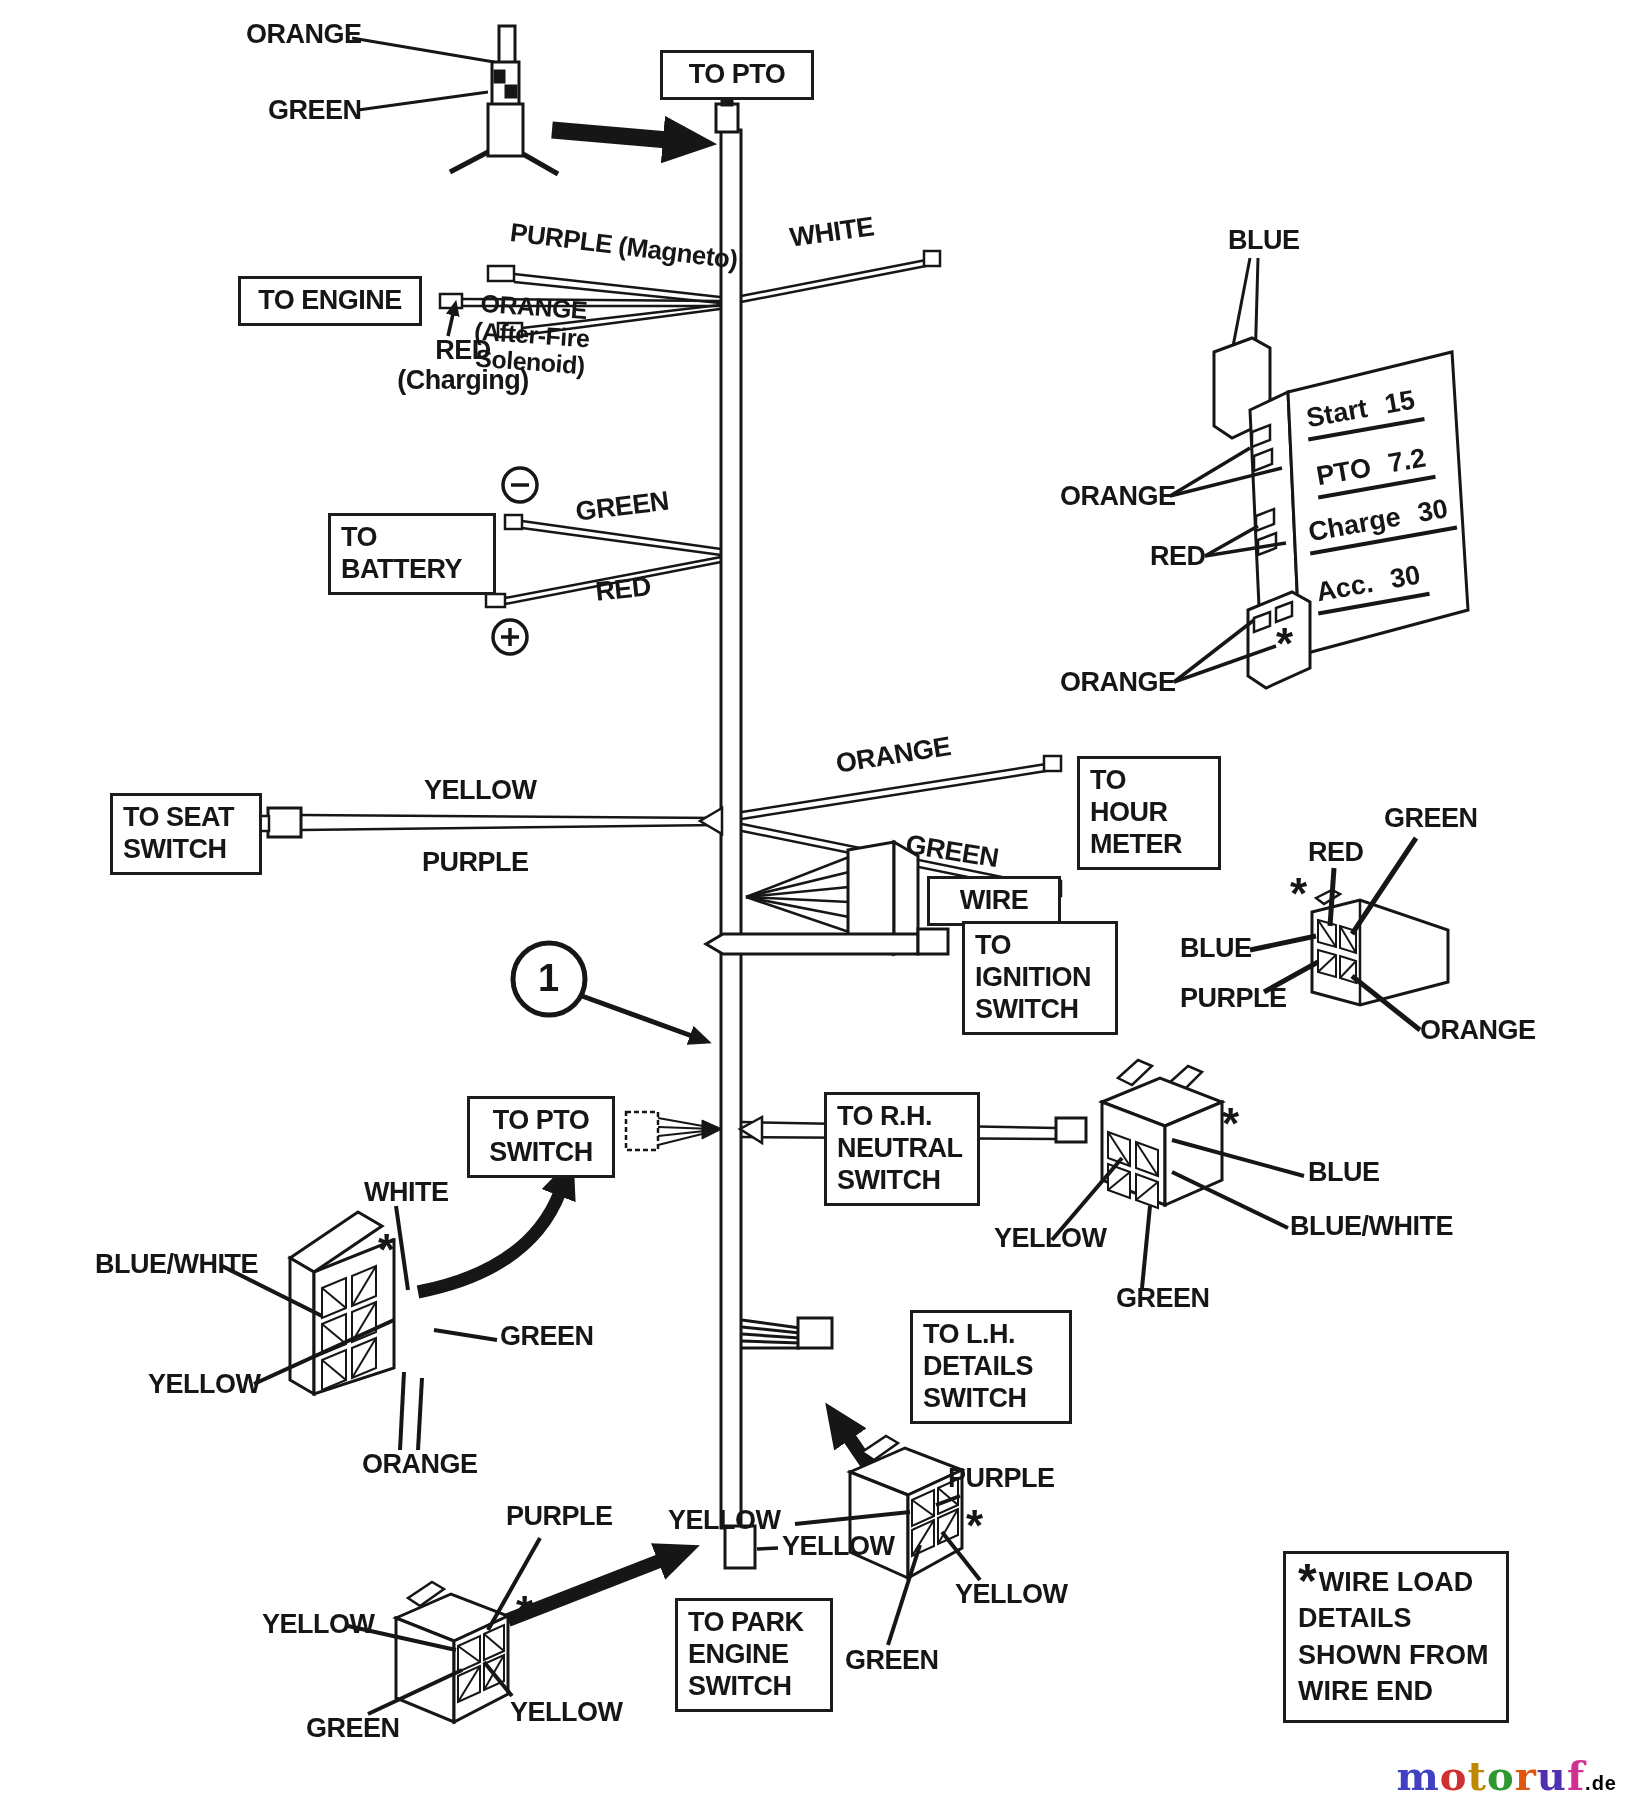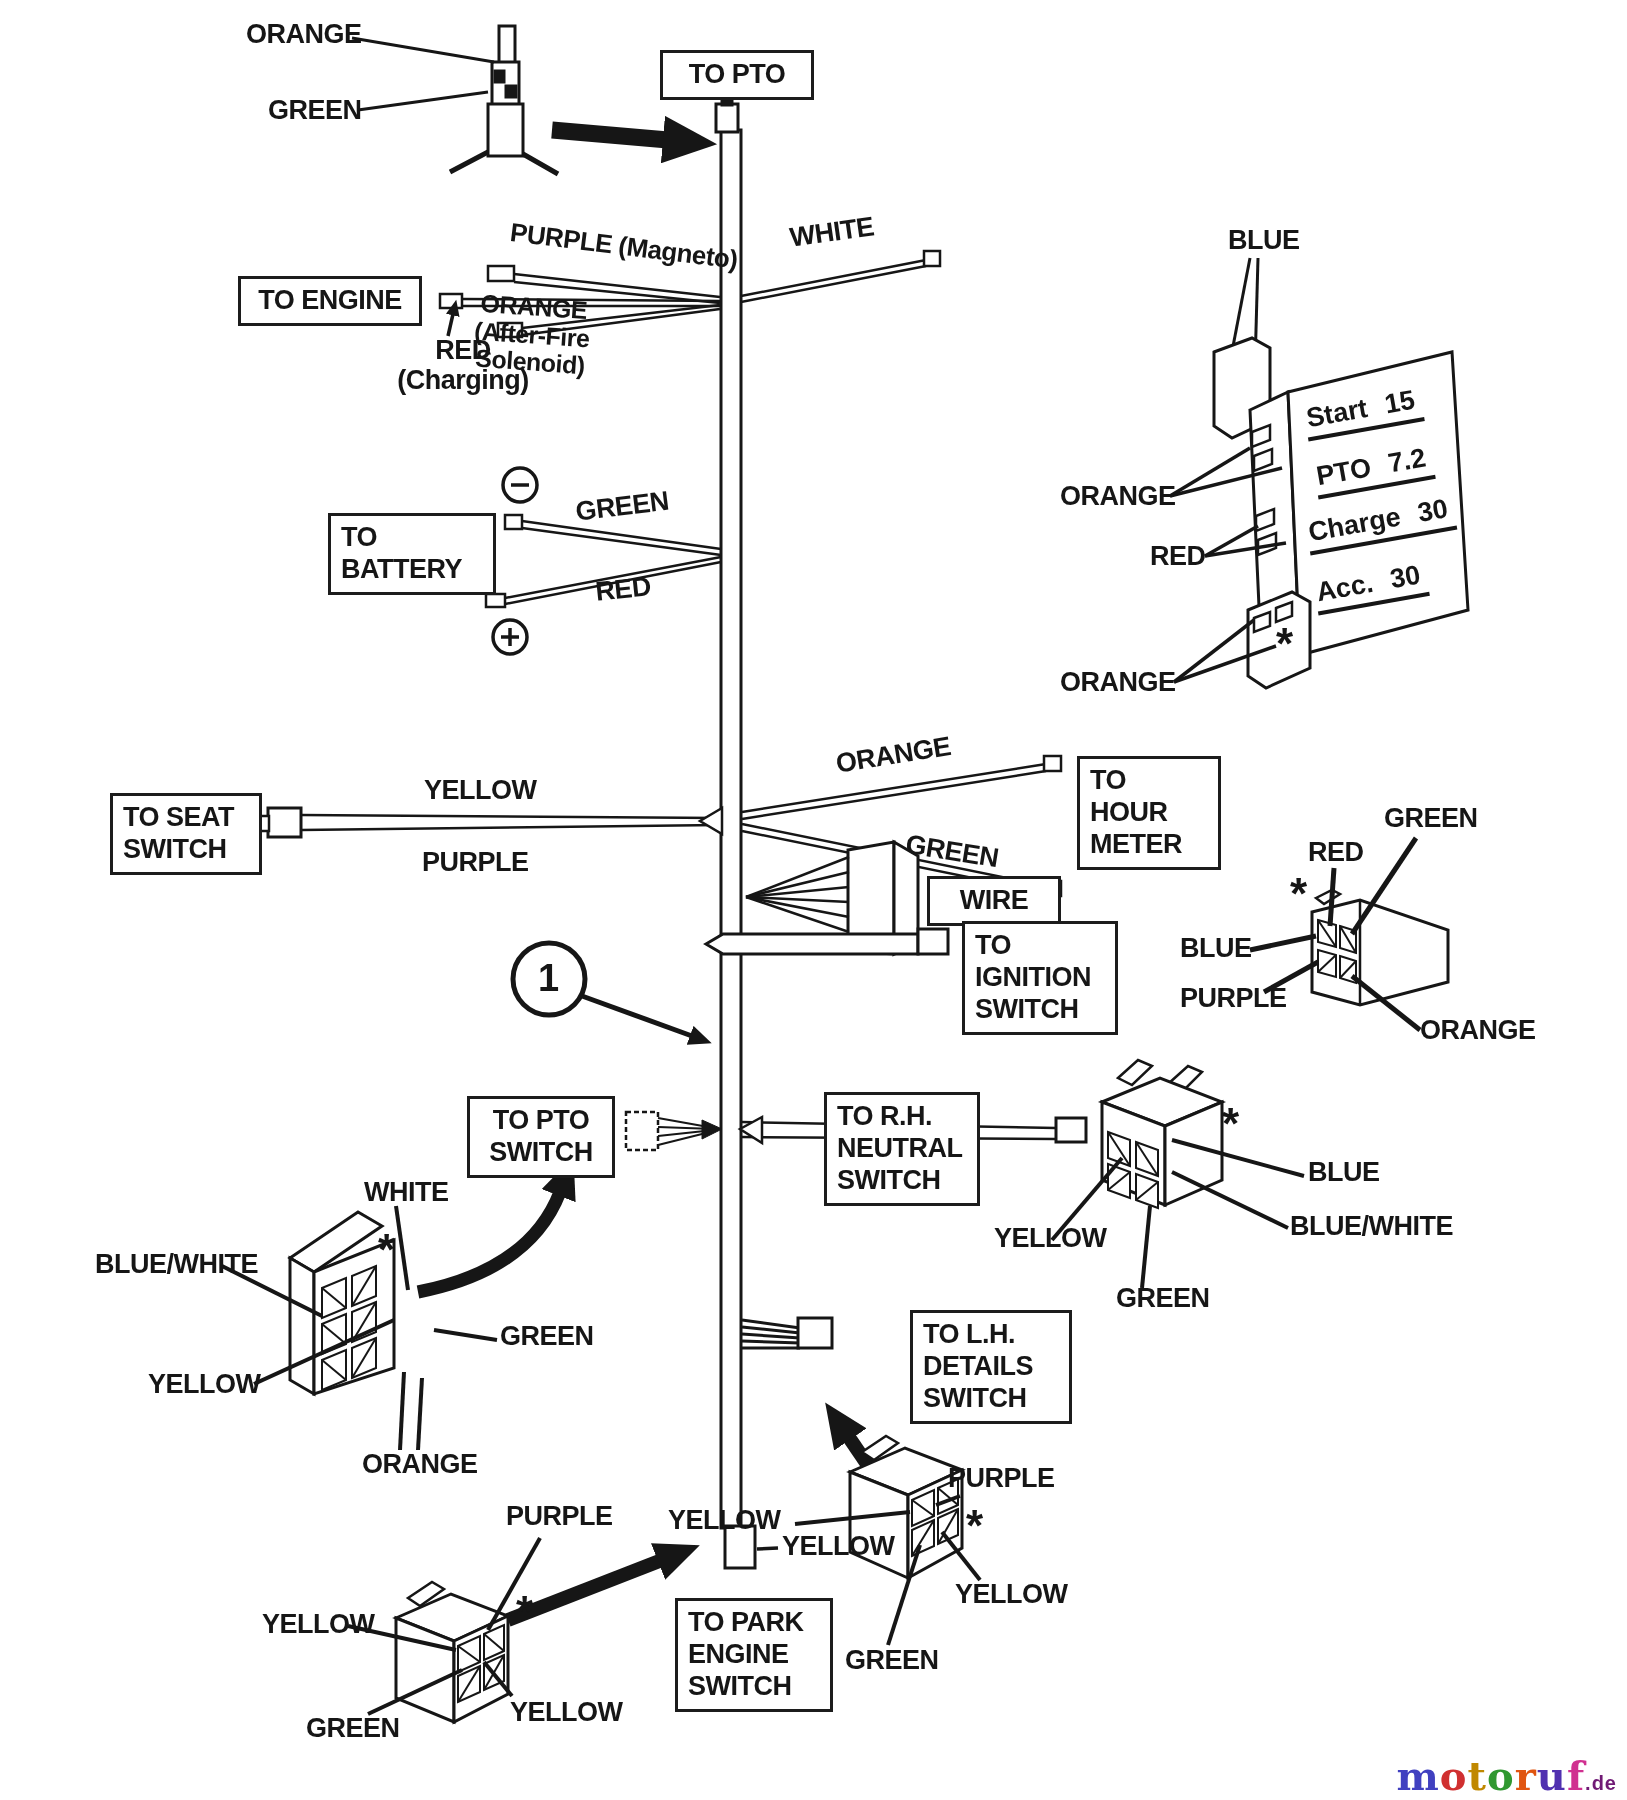--- a/index.html
+++ b/index.html
@@ -18,21 +18,21 @@
             transform:rotate(-10deg);transform-origin:left top;border-bottom:4px solid #161616;
             padding:0 6px 3px 2px;white-space:nowrap;}
   .fuse-row .fv{margin-left:18px;}
   #callout-num{position:absolute;z-index:3;font-weight:bold;font-size:38px;color:#161616;}
   #wireload{position:absolute;z-index:4;background:#fff;border:3px solid #1c1c1c;
             padding:10px 12px;font-weight:bold;font-size:27px;line-height:1.35;color:#161616;}
   #wireload .star{font-size:48px;vertical-align:-6px;line-height:0;margin-right:2px;}
   #wireload .txt{white-space:pre-line;}
   #watermark{position:absolute;z-index:5;right:10px;top:1752px;
              font-family:"DejaVu Serif",serif;font-size:40px;font-weight:bold;letter-spacing:1px;}
-  #watermark .de{font-size:20px;color:#701a75;font-family:"Liberation Sans",sans-serif;font-weight:bold;margin-top:9px;}
+  #watermark .de{font-size:20px;color:#000000;font-family:"Liberation Sans",sans-serif;font-weight:bold;margin-top:9px;}
 </style>
 </head>
 <body>
 
 <div id="stage">
 
 <svg id="art" width="1627" height="1800" viewBox="0 0 1627 1800">
   <defs>
     <marker id="bighead" markerWidth="3.4" markerHeight="2.8" refX="0.3" refY="1.4" orient="auto">
       <path d="M0,0 L3.2,1.4 L0,2.8 Z" fill="#161616"></path>
@@ -394,16 +394,20 @@
 
   <div class="lbl" style="left:506px;top:1502px">PURPLE</div>
   <div class="lbl" style="left:262px;top:1610px">YELLOW</div>
   <div class="ast" style="left:516px;top:1590px">*</div>
   <div class="lbl" style="left:306px;top:1714px">GREEN</div>
   <div class="lbl" style="left:510px;top:1698px">YELLOW</div>
   <div class="box" style="left:675px;top:1598px;width:132px">TO PARK
 ENGINE
 SWITCH</div>
 
+  <div id="wireload" style="left:1283px;top:1551px;width:196px"><span class="star">*</span><span class="txt">WIRE LOAD
+DETAILS
+SHOWN FROM
+WIRE END</span></div>
 
   <div id="watermark"><span id="wm-letters"><span style="color: rgb(64, 64, 192);">m</span><span style="color: rgb(208, 48, 48);">o</span><span style="color: rgb(192, 136, 0);">t</span><span style="color: rgb(48, 152, 48);">o</span><span style="color: rgb(224, 85, 16);">r</span><span style="color: rgb(80, 48, 176);">u</span><span style="color: rgb(208, 48, 144);">f</span></span><span class="de">.de</span></div>
 
 </div>
 
 </body></html>

